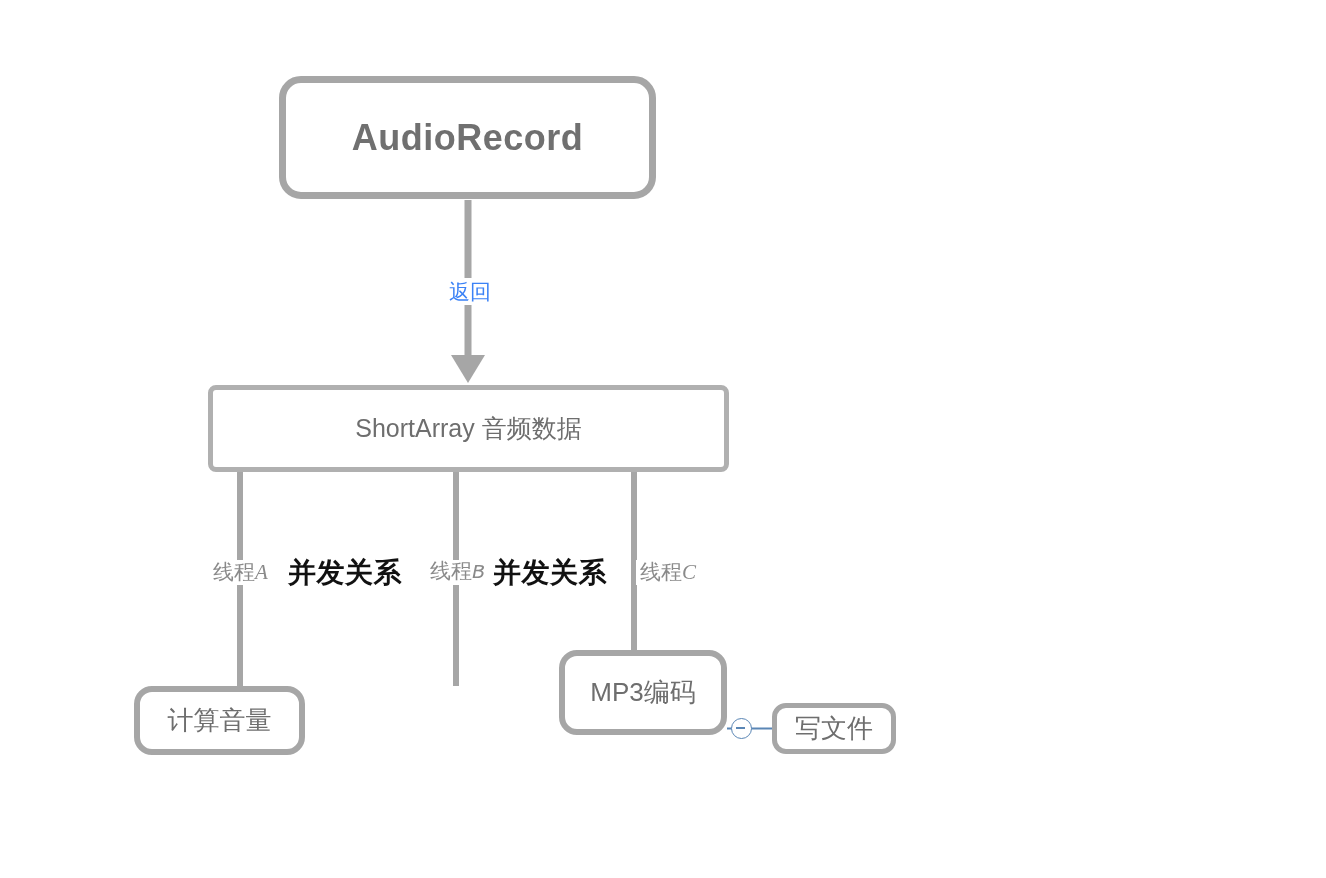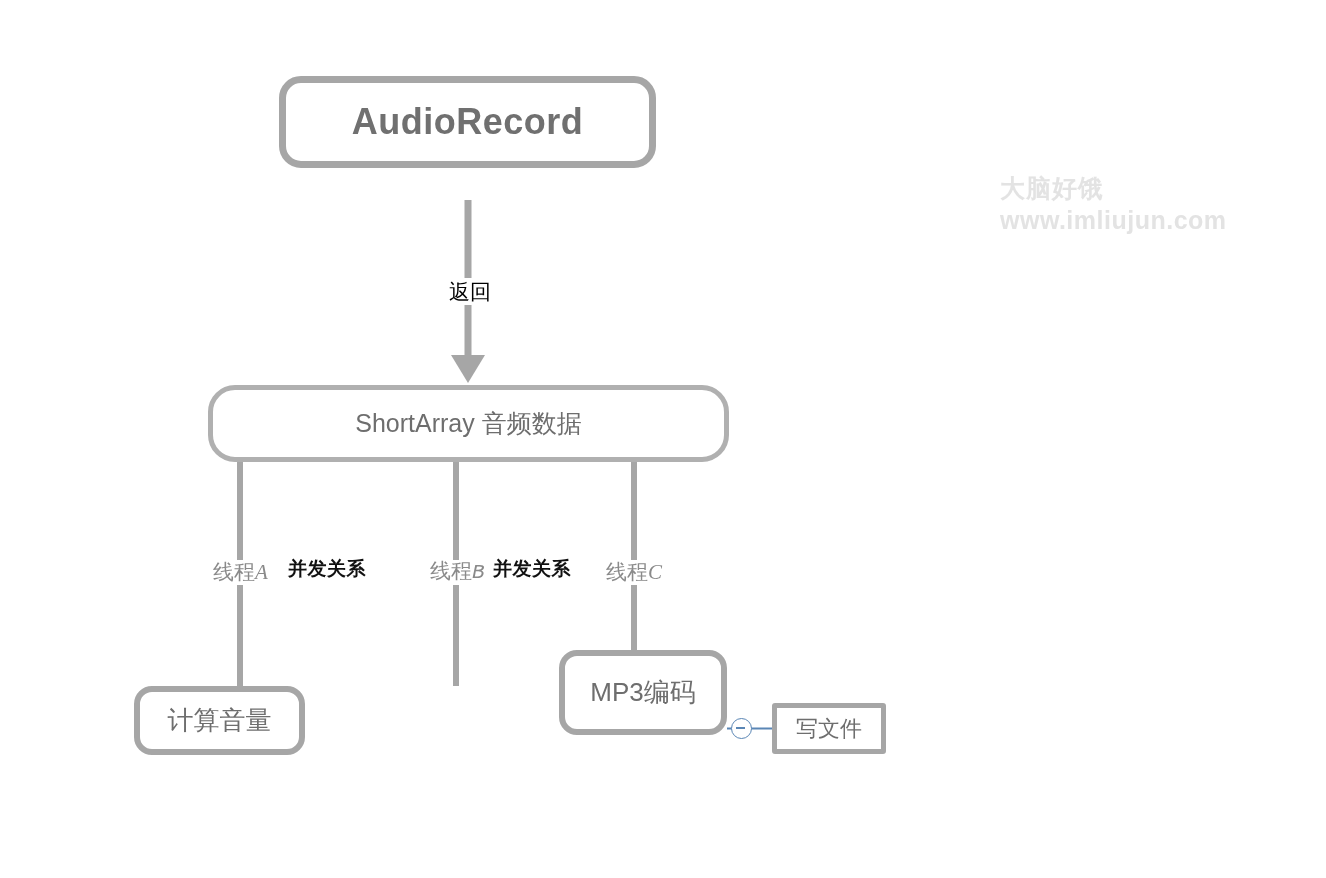--- a/index.html
+++ b/index.html
@@ -37,98 +37,98 @@
     text-align: center;
     color: #6e6e6e;
     z-index: 3;
   }
 
   
   .node-audiorecord {
     left: 279px;
     top: 76px;
     width: 377px;
-    height: 92px;
+    height: 123px;
     border: 7px solid #a6a6a6;
     border-radius: 22px;
     font-size: 36px;
     font-weight: bold;
     letter-spacing: 0.5px;
     color: #707070;
   }
 
   
   .node-shortarray {
     left: 208px;
     top: 385px;
     width: 521px;
-    height: 77px;
+    height: 87px;
     border: 5px solid #b0b0b0;
-    border-radius: 27px;
+    border-radius: 8px;
     font-size: 25px;
     color: #6e6e6e;
     font-weight: normal;
   }
 
   
   .node-worker {
     border: 6px solid #a6a6a6;
     border-radius: 18px;
     font-size: 26px;
     color: #6e6e6e;
   }
   .node-volume   { left: 134px; top: 686px; width: 171px; height: 69px; }
   .node-asr      { left: 354px; top: 682px; width: 170px; height: 82px; }
   .node-mp3      { left: 559px; top: 650px; width: 168px; height: 85px; }
 
   
   .node-writefile {
     left: 772px;
     top: 703px;
-    width: 114px;
+    width: 124px;
     height: 51px;
     border: 5px solid #a6a6a6;
-    border-radius: 3px;
-    font-size: 22px;
+    border-radius: 14px;
+    font-size: 26px;
     color: #6e6e6e;
   }
 
   
   .edge-label {
     position: absolute;
     background: #ffffff;
     z-index: 4;
     white-space: nowrap;
     line-height: 1;
   }
   .label-return {
     left: 444px;
     top: 278px;
     padding: 3px 5px;
     font-size: 21px;
-    color: #000000;
+    color: #3b82f6;
   }
   .label-thread {
     top: 560px;
     padding: 2px 4px;
     font-family: "Liberation Serif", "DejaVu Serif", serif;
     font-size: 21px;
     color: #8a8a8a;
   }
   .label-thread .lat {
     font-style: italic;
   }
   .label-thread-a { left: 209px; text-align: center; }
   .label-thread-b { left: 426px; font-family: Liberation Mono, monospace; }
-  .label-thread-c { left: 602px; }
+  .label-thread-c { left: 636px; }
 
   .label-concurrent {
     top: 557px;
     padding: 2px 3px;
-    font-size: 19px;
+    font-size: 28px;
     font-weight: bold;
     color: #111111;
     letter-spacing: 0.5px;
   }
   .label-concurrent-1 { left: 285px; }
   .label-concurrent-2 { left: 490px; }
 
   
   .toggle-collapse {
     position: absolute;
@@ -225,18 +225,14 @@
   </div>
 
   <div class="edge-label label-concurrent label-concurrent-2">
     <span>并发关系</span>
   </div>
 
   <div class="edge-label label-thread label-thread-c">
     <span>线程</span><span class="lat">C</span>
   </div>
 
-  <div class="watermark">
-    <div class="wm-cn">大脑好饿</div>
-    <div class="wm-url">www.imliujun.com</div>
-  </div>
 
 </div>
 
 </body></html>

